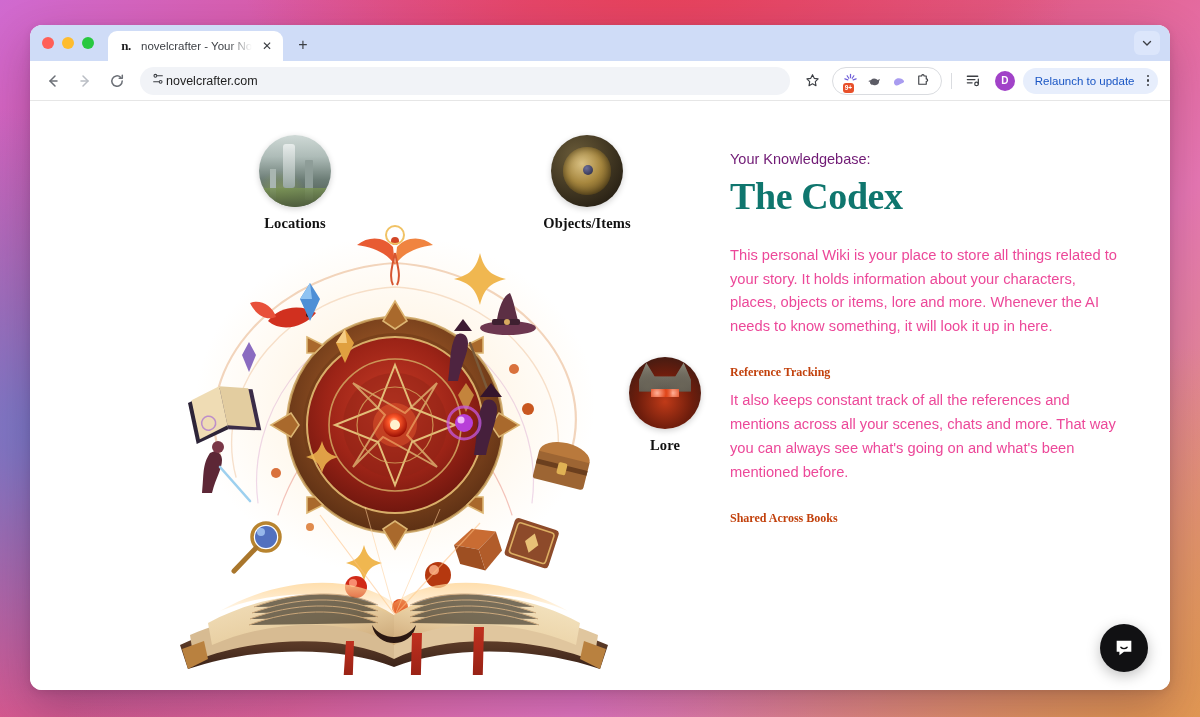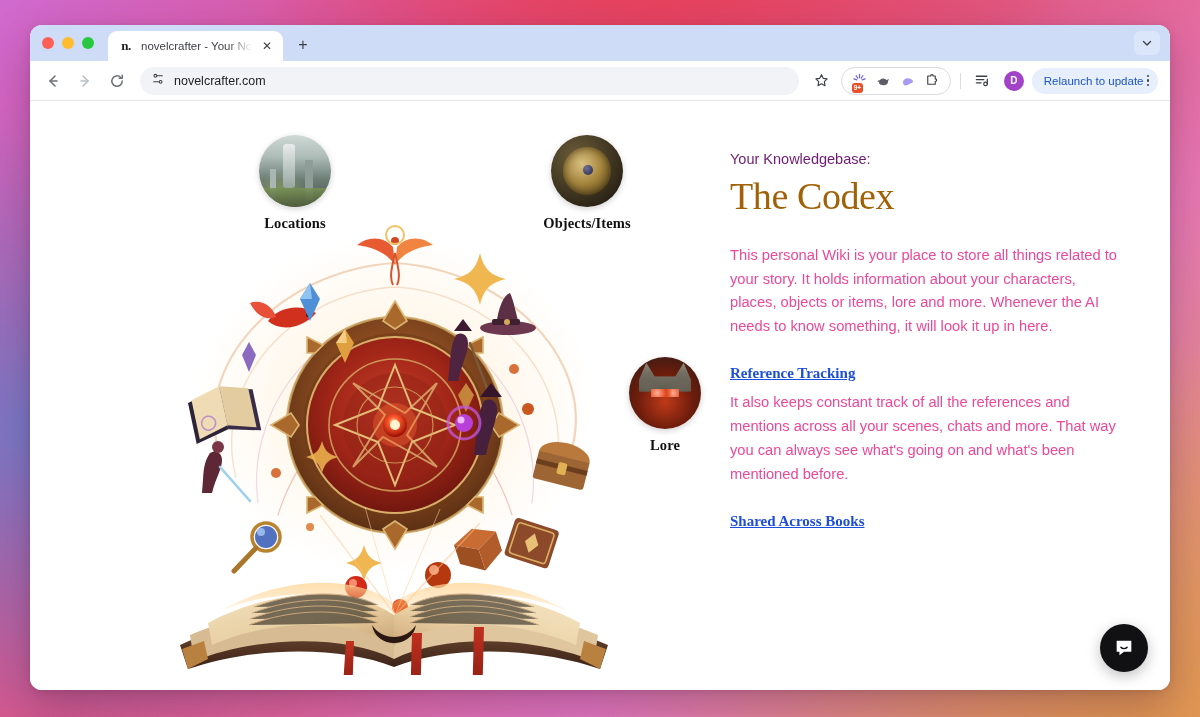--- a/index.html
+++ b/index.html
@@ -129,21 +129,21 @@
   .omnibox {
     flex: 1 1 auto;
     height: 28px;
     margin-left: 6px;
     margin-right: 8px;
     background: #f1f3f7;
     border-radius: 14px;
     display: flex;
     align-items: center;
     padding: 0 10px 0 11px;
-    gap: 9px;
+    gap: 1px;
     max-width: 700px;
   }
   .omnibox-url {
     font-size: 12.5px;
     color: #1f1f1f;
     flex: 1 1 auto;
     white-space: nowrap;
   }
   .star-btn {
     width: 26px; height: 26px;
@@ -196,21 +196,21 @@
     margin: 0 6px;
   }
   .relaunch-btn {
     height: 26px;
     background: #e7eefc;
     color: #1a56c4;
     border-radius: 13px;
     font-size: 11.5px;
     display: flex; align-items: center;
     padding: 0 6px 0 12px;
-    gap: 0;
+    gap: 9px;
     white-space: nowrap;
   }
   .kebab {
     display: flex; flex-direction: column; gap: 2px;
     align-items: center;
     padding: 0 3px;
   }
   .kebab i { width: 2.5px; height: 2.5px; border-radius: 50%; background: #3c3f44; display:block; }
 
   
@@ -356,40 +356,39 @@
     padding-top: 24px;
     max-width: 390px;
   }
   .eyebrow {
     font-size: 14.5px;
     color: #701a75;
     margin-bottom: 8px;
   }
   .headline {
     font-family: "Liberation Serif", serif;
-    font-weight: 400;
+    font-weight: 700;
     font-size: 38px;
-    color: #a16207;
+    color: #0f766e;
     letter-spacing: -0.4px;
     margin-bottom: 26px;
     line-height: 1.12;
   }
   .body-text {
     font-size: 14.7px;
     line-height: 1.63;
     color: #ec4899;
     margin-bottom: 26px;
   }
   .sub-head {
     font-family: "Liberation Serif", serif;
     font-weight: 700;
-    font-size: 15px;
-    color: #1d4ed8;
+    font-size: 12px;
+    color: #c2410c;
     margin-bottom: 9px;
-    text-decoration: underline;
   }
 
   
   .chat-launcher {
     position: absolute;
     right: 22px; bottom: 18px;
     width: 48px; height: 48px;
     border-radius: 50%;
     background: #111113;
     display: flex; align-items: center; justify-content: center;

